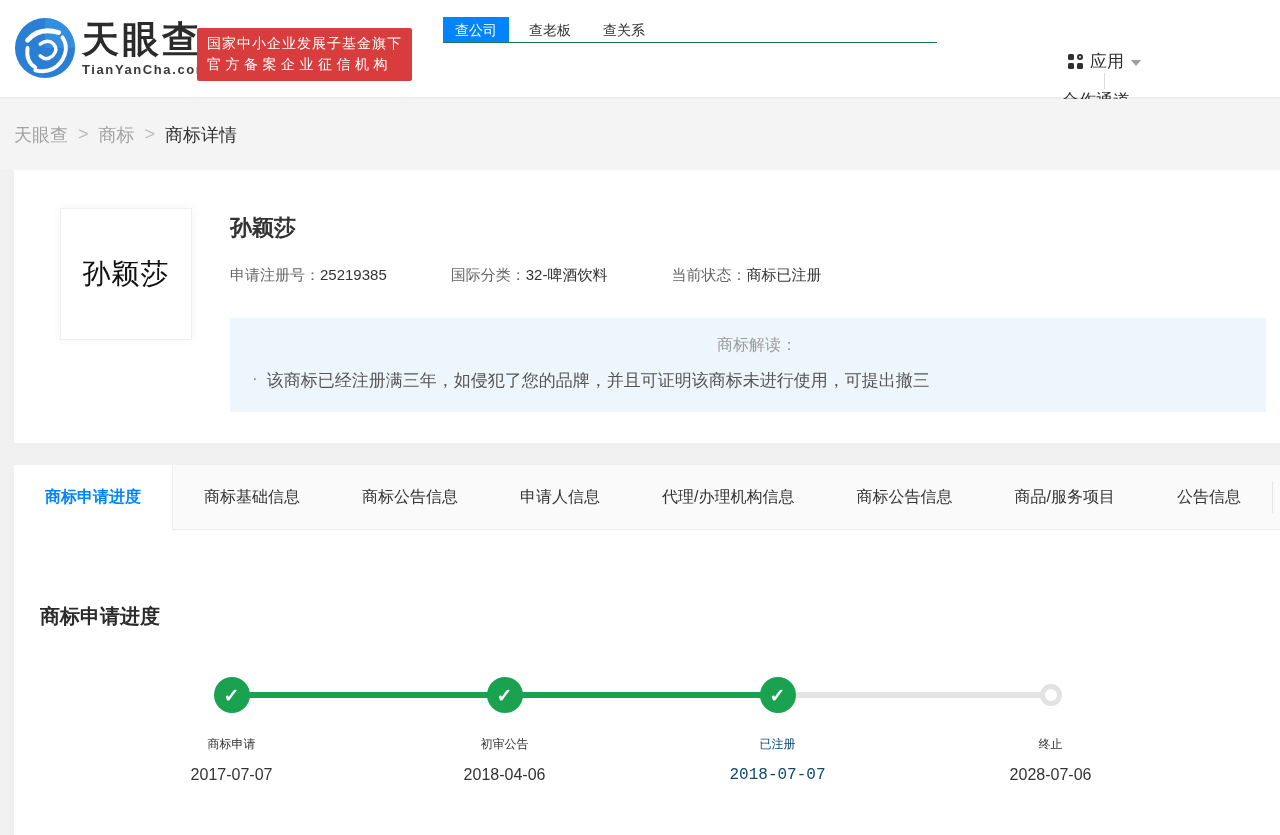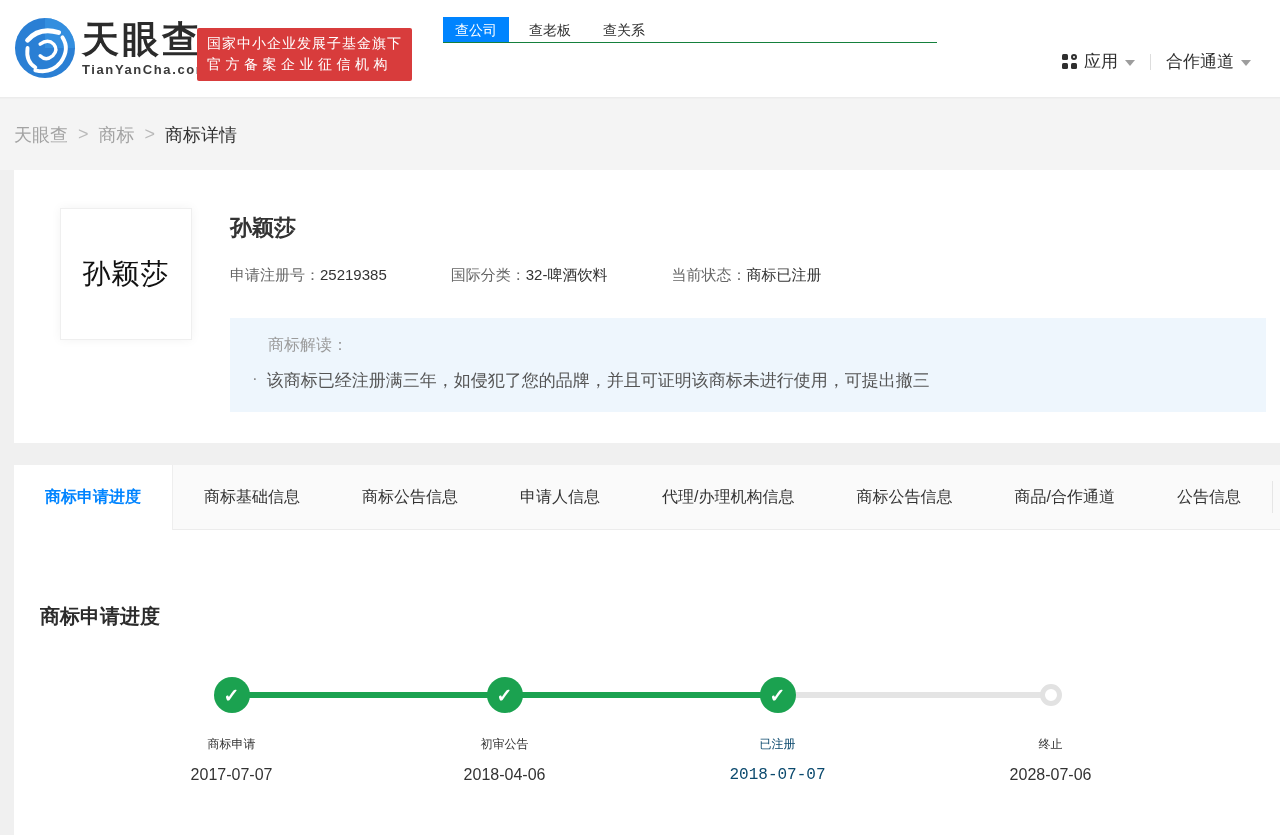--- a/index.html
+++ b/index.html
@@ -23,42 +23,42 @@
   .search-tabs { display:flex; width:494px; border-bottom:1px solid #15803d; }
   .search-tab { font-size:14px; line-height:18px; padding:4px 12px 3px 12px; color:#2f2f2f; cursor:pointer; }
   .search-tab.active { background:#0084ff; color:#fff; }
   .search-tab + .search-tab { margin-left:8px; }
   .search-row { display:flex; }
   .search-box { position:relative; width:494px; height:38px; background:#fff; border:1px solid #d9d9d9; border-top:none; }
   .search-input { width:100%; height:100%; border:none; outline:none; padding:0 36px 0 12px; font-size:15px; color:#333; font-family:"Liberation Sans", sans-serif; }
   .search-input::placeholder { color:#b9b9b9; }
   .clear-icon { position:absolute; right:10px; top:8px; font-size:16px; color:#c3c3c3; cursor:pointer; line-height:20px; }
   .search-btn { width:100px; height:39px; background:#0084ff; color:#fff; font-size:16px; border:none; cursor:pointer; border-radius:0 2px 2px 0; font-family:"Liberation Sans", sans-serif; }
-  .topnav { position:absolute; left:1062px; top:50px; display:flex; align-items:center; font-size:17px; color:#2f2f2f; white-space:nowrap; }
+  .topnav { position:absolute; left:1062px; top:50px; display:flex; align-items:center; font-size:17px; color:#2f2f2f; white-space:nowrap;flex-direction:column; }
   .nav-item { display:flex; align-items:center; cursor:pointer; }
   .grid-icon { width:15px; height:15px; display:grid; grid-template-columns:6px 6px; grid-template-rows:6px 6px; gap:3px; margin-right:7px; }
   .grid-icon span { background:#2f2f2f; border-radius:1.5px; }
   .grid-icon span.ring { background:#fff; border:2px solid #2f2f2f; border-radius:50%; }
   .caret { width:0; height:0; border-left:5px solid transparent; border-right:5px solid transparent; border-top:6px solid #9d9d9d; margin-left:7px; margin-top:3px; }
   .nav-divider { width:1px; height:16px; background:#ddd; margin:0 15px; }
   
   .breadcrumb { position:absolute; top:99px; left:0; width:1280px; height:71px; background:#f4f4f4; display:flex; align-items:center; padding-left:14px; font-size:18px; }
   .crumb { color:#a3a3a3; cursor:pointer; }
   .crumb-sep { color:#b9b9b9; margin:0 10px; }
   .crumb.current { color:#333; cursor:default; }
   
   .card { position:absolute; top:170px; left:14px; width:1266px; height:273px; background:#fff; }
   .tm-img { position:absolute; left:46px; top:38px; width:132px; height:132px; background:#fff; border:1px solid #efefef; box-shadow:0 0 10px rgba(0,0,0,0.05); display:flex; align-items:center; justify-content:center; font-family:"DejaVu Serif", serif; font-size:28px; color:#111; letter-spacing:1px; }
   .tm-name { position:absolute; left:216px; top:43px; font-size:22px; font-weight:bold; color:#333; }
   .tm-fields { position:absolute; left:216px; top:96px; display:flex; font-size:15px; }
   .tm-field { margin-right:64px; }
   .tm-label { color:#666; }
   .tm-value { color:#333; }
   .interp { position:absolute; left:216px; top:148px; width:1036px; height:94px; background:#eef6fd; padding:17px 20px 0 38px; }
-  .interp-title { font-size:16px; color:#9b9b9b; }
+  .interp-title { font-size:16px; color:#9b9b9b;text-align:center; }
   .interp-row { display:flex; margin-top:13px; font-size:17px; color:#555; }
   .interp-bullet { color:#888; margin:0 9px 0 -16px; }
   
   .tabbar { position:absolute; top:465px; left:14px; width:1266px; height:65px; background:#fafafa; border-bottom:1px solid #ececec; display:flex; }
   .tab { line-height:64px; height:64px; padding:0 31px; font-size:16px; color:#333; cursor:pointer; white-space:nowrap; }
   .tab.active { background:#fff; color:#0084ff; font-weight:bold; border-right:1px solid #eee; height:65px; }
   .tab-end-divider { width:1px; background:#e6e6e6; margin:16px 0; }
   
   .content { position:absolute; top:530px; left:14px; width:1266px; height:305px; background:#fff; }
   .section-title { position:absolute; left:26px; top:73px; font-size:20px; font-weight:bold; color:#2b2b2b; }
@@ -161,21 +161,21 @@
     </div>
   </div>
 
   <div class="tabbar">
     <div class="tab active">商标申请进度</div>
     <div class="tab">商标基础信息</div>
     <div class="tab">商标公告信息</div>
     <div class="tab">申请人信息</div>
     <div class="tab">代理/办理机构信息</div>
     <div class="tab">商标公告信息</div>
-    <div class="tab">商品/合作通道</div>
+    <div class="tab">商品/服务项目</div>
     <div class="tab">公告信息</div>
     <div class="tab-end-divider"></div>
   </div>
 
   <div class="content">
     <div class="section-title">商标申请进度</div>
 
     <div class="timeline">
       <div class="track">
         <div class="track-done" style="flex:2"></div>

